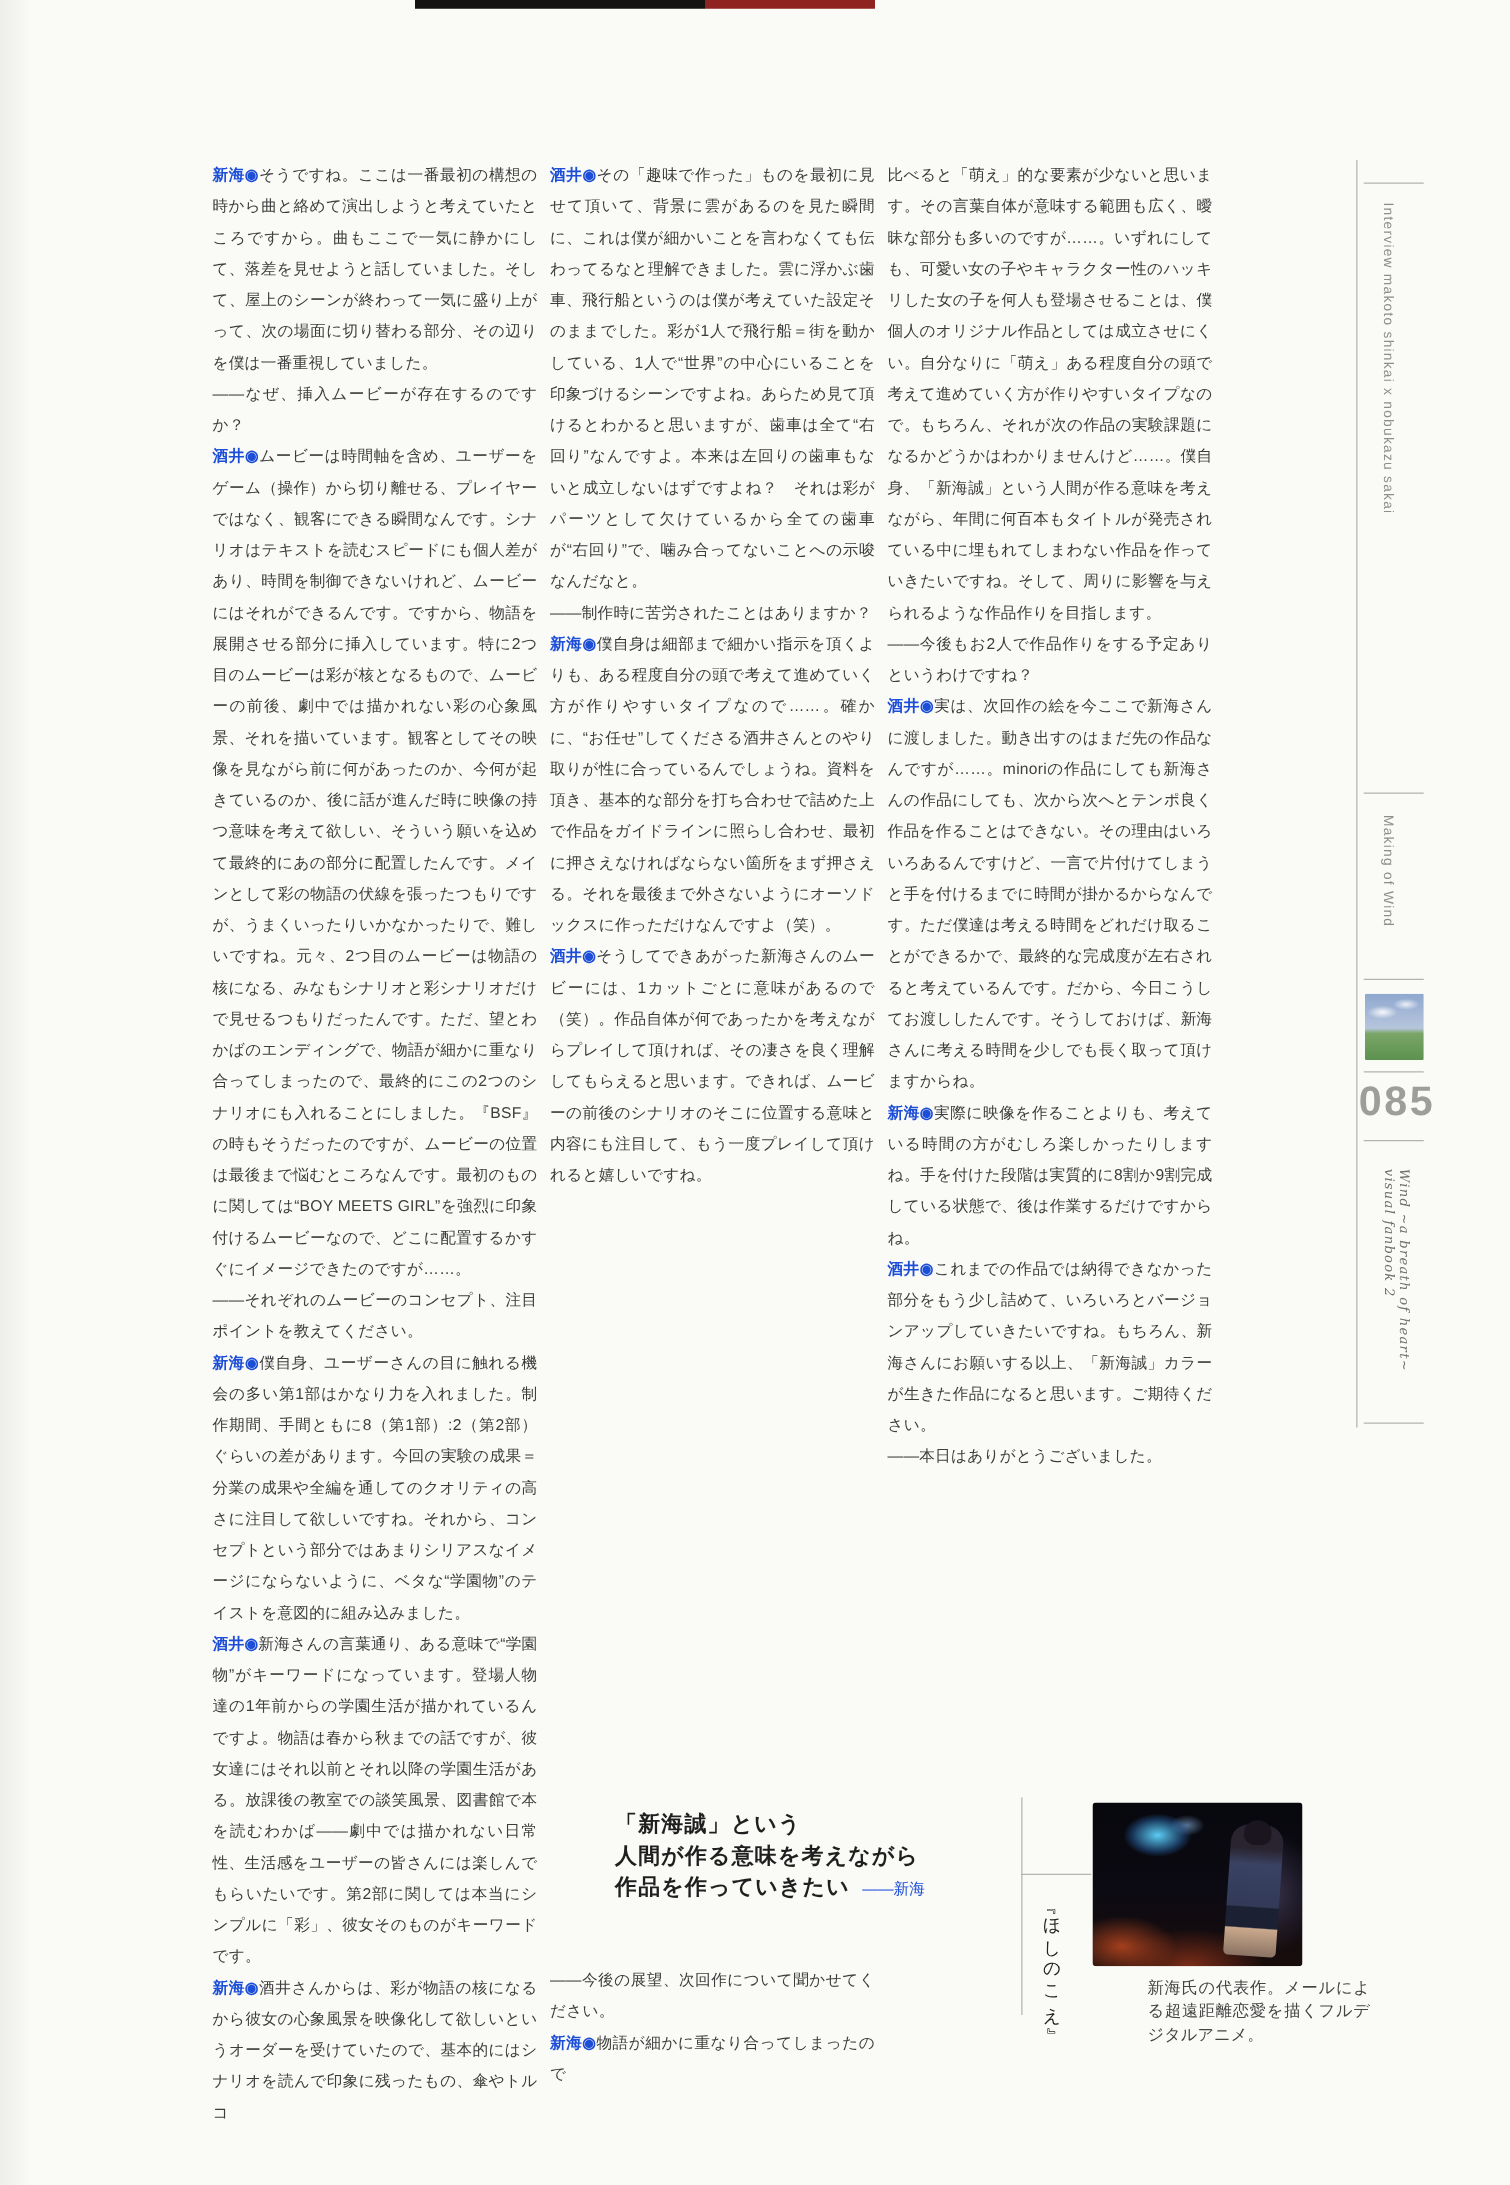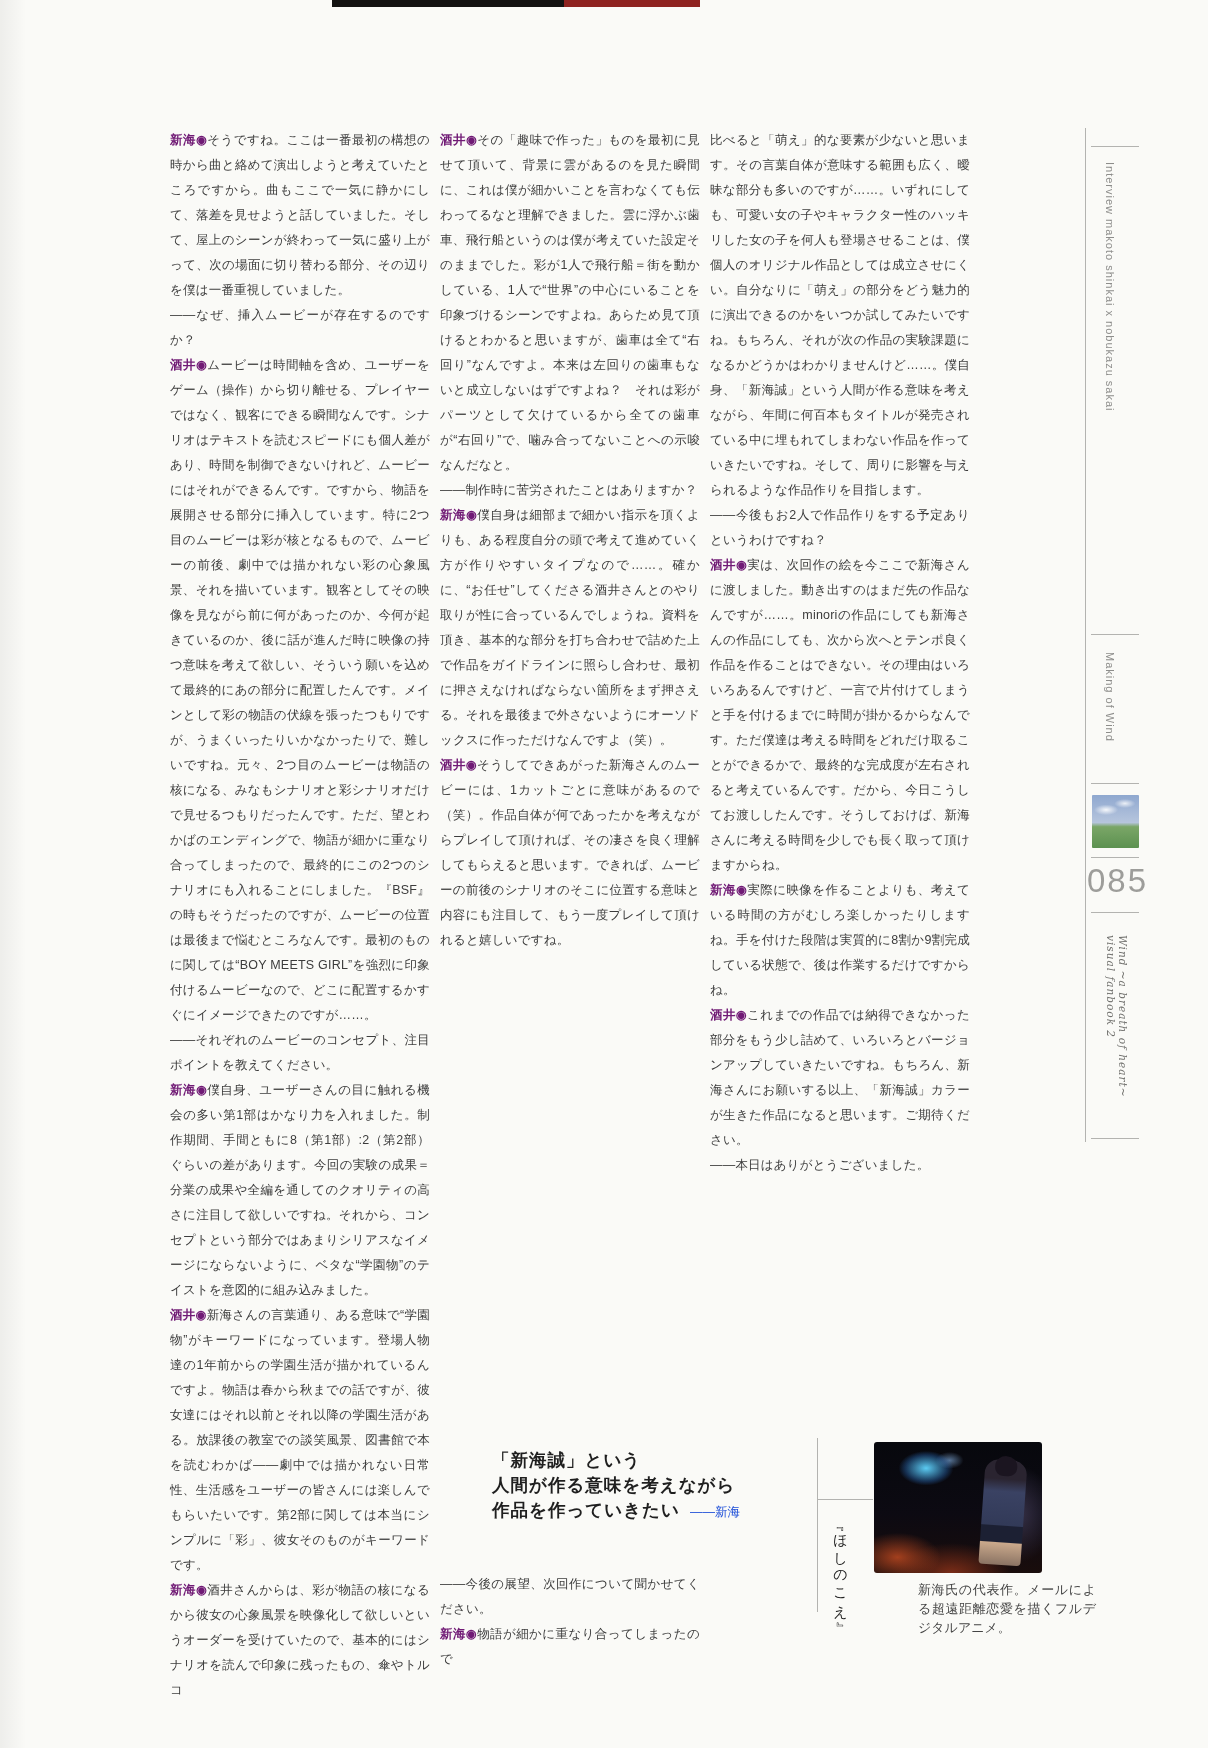--- a/index.html
+++ b/index.html
@@ -4,21 +4,21 @@
 <style>
   html,body{margin:0;padding:0;background:#e8e8e6;}
   #page{position:relative;width:1208px;height:1748px;background:#fafaf7;overflow:hidden;
         font-family:"Liberation Sans",sans-serif;color:#3c3c3c;}
   #page::before{content:"";position:absolute;left:0;top:0;width:26px;height:100%;
         background:linear-gradient(90deg,rgba(0,0,0,.05),rgba(0,0,0,0));pointer-events:none;}
   .strip{position:absolute;top:0;height:7px;}
   .col{position:absolute;top:128px;width:260px;font-size:12.5px;line-height:25px;
        text-align:justify;letter-spacing:0.2px;}
   .col p{margin:0;}
-  .col b{color:#701a75;font-weight:700;}
+  .col b{color:#1d4ed8;font-weight:700;}
   .pullquote{position:absolute;left:492px;top:1448px;width:330px;
        font-family:"DejaVu Serif",serif;font-size:17.5px;line-height:25px;
        color:#1f1f1f;letter-spacing:1px;font-weight:600;}
   .pullquote .attr{font-family:"Liberation Sans",sans-serif;font-size:12.5px;
        font-weight:400;color:#1d4ed8;letter-spacing:0;margin-left:10px;}
   .vtext{writing-mode:vertical-rl;text-orientation:mixed;}
   .rule{position:absolute;background:#b3b3b0;}
   .hoshi-label{position:absolute;left:832px;top:1522px;height:110px;
        font-family:"DejaVu Serif",serif;font-size:14px;color:#222;letter-spacing:2px;}
   .hoshi-img{position:absolute;left:874px;top:1442px;width:168px;height:131px;
@@ -38,21 +38,21 @@
   .hoshi-caption{position:absolute;left:918px;top:1580px;width:178px;
        font-size:13px;line-height:19px;color:#444;text-align:justify;}
   .sb-label{position:absolute;color:#8d8d8b;font-size:11px;letter-spacing:1px;}
   .thumb{position:absolute;left:1092px;top:795px;width:47px;height:53px;
        background:
          radial-gradient(16px 7px at 30% 28%, rgba(255,255,255,.9), transparent 75%),
          radial-gradient(14px 6px at 70% 16%, rgba(255,255,255,.8), transparent 75%),
          linear-gradient(180deg,#8fa8cf 0%,#b6c5dd 52%,#7aa667 60%,#5c9150 100%);
        border-radius:1px;}
   .pagenum{position:absolute;left:1087px;top:862px;font-size:33px;color:#9d9d9a;
-       letter-spacing:2px;font-weight:400;}
+       letter-spacing:2px;font-weight:700;}
   .script{position:absolute;left:1105px;top:935px;height:195px;
        font-family:"DejaVu Serif",serif;font-style:italic;font-size:10.5px;
        color:#6f6f6c;letter-spacing:1px;}
   .q{}
 </style>
 </head>
 <body>
 
 <div id="page">
 
@@ -68,21 +68,21 @@
       <p><b>酒井◉</b>新海さんの言葉通り、ある意味で“学園物”がキーワードになっています。登場人物達の1年前からの学園生活が描かれているんですよ。物語は春から秋までの話ですが、彼女達にはそれ以前とそれ以降の学園生活がある。放課後の教室での談笑風景、図書館で本を読むわかば——劇中では描かれない日常性、生活感をユーザーの皆さんには楽しんでもらいたいです。第2部に関しては本当にシンプルに「彩」、彼女そのものがキーワードです。</p>
       <p><b>新海◉</b>酒井さんからは、彩が物語の核になるから彼女の心象風景を映像化して欲しいというオーダーを受けていたので、基本的にはシナリオを読んで印象に残ったもの、傘やトルコ</p>
     </div>
   <div class="col" style="left:440px;">
       <p><b>酒井◉</b>その「趣味で作った」ものを最初に見せて頂いて、背景に雲があるのを見た瞬間に、これは僕が細かいことを言わなくても伝わってるなと理解できました。雲に浮かぶ歯車、飛行船というのは僕が考えていた設定そのままでした。彩が1人で飛行船＝街を動かしている、1人で“世界”の中心にいることを印象づけるシーンですよね。あらため見て頂けるとわかると思いますが、歯車は全て“右回り”なんですよ。本来は左回りの歯車もないと成立しないはずですよね？　それは彩がパーツとして欠けているから全ての歯車が“右回り”で、噛み合ってないことへの示唆なんだなと。</p>
       <p class="q">——制作時に苦労されたことはありますか？</p>
       <p><b>新海◉</b>僕自身は細部まで細かい指示を頂くよりも、ある程度自分の頭で考えて進めていく方が作りやすいタイプなので……。確かに、“お任せ”してくださる酒井さんとのやり取りが性に合っているんでしょうね。資料を頂き、基本的な部分を打ち合わせで詰めた上で作品をガイドラインに照らし合わせ、最初に押さえなければならない箇所をまず押さえる。それを最後まで外さないようにオーソドックスに作っただけなんですよ（笑）。</p>
       <p><b>酒井◉</b>そうしてできあがった新海さんのムービーには、1カットごとに意味があるので（笑）。作品自体が何であったかを考えながらプレイして頂ければ、その凄さを良く理解してもらえると思います。できれば、ムービーの前後のシナリオのそこに位置する意味と内容にも注目して、もう一度プレイして頂けれると嬉しいですね。</p>
     </div>
   <div class="col" style="left:710px;">
-      <p>比べると「萌え」的な要素が少ないと思います。その言葉自体が意味する範囲も広く、曖昧な部分も多いのですが……。いずれにしても、可愛い女の子やキャラクター性のハッキリした女の子を何人も登場させることは、僕個人のオリジナル作品としては成立させにくい。自分なりに「萌え」の部分をどう魅力的に演出できるのかをいつか試してみたいですね。もちろん、それが次の作品の実験課題になるかどうかはわかりませんけど……。僕自身、「新海誠」という人間が作る意味を考えながら、年間に何百本もタイトルが発売されている中に埋もれてしまわない作品を作っていきたいですね。そして、周りに影響を与えられるような作品作りを目指します。</p>
+      <p>比べると「萌え」的な要素が少ないと思います。その言葉自体が意味する範囲も広く、曖昧な部分も多いのですが……。いずれにしても、可愛い女の子やキャラクター性のハッキリした女の子を何人も登場させることは、僕個人のオリジナル作品としては成立させにくい。自分なりに「萌え」ある程度自分の頭で考えて進めていく方が作りやすいタイプなので。もちろん、それが次の作品の実験課題になるかどうかはわかりませんけど……。僕自身、「新海誠」という人間が作る意味を考えながら、年間に何百本もタイトルが発売されている中に埋もれてしまわない作品を作っていきたいですね。そして、周りに影響を与えられるような作品作りを目指します。</p>
       <p class="q">——今後もお2人で作品作りをする予定ありというわけですね？</p>
       <p><b>酒井◉</b>実は、次回作の絵を今ここで新海さんに渡しました。動き出すのはまだ先の作品なんですが……。minoriの作品にしても新海さんの作品にしても、次から次へとテンポ良く作品を作ることはできない。その理由はいろいろあるんですけど、一言で片付けてしまうと手を付けるまでに時間が掛かるからなんです。ただ僕達は考える時間をどれだけ取ることができるかで、最終的な完成度が左右されると考えているんです。だから、今日こうしてお渡ししたんです。そうしておけば、新海さんに考える時間を少しでも長く取って頂けますからね。</p>
       <p><b>新海◉</b>実際に映像を作ることよりも、考えている時間の方がむしろ楽しかったりしますね。手を付けた段階は実質的に8割か9割完成している状態で、後は作業するだけですからね。</p>
       <p><b>酒井◉</b>これまでの作品では納得できなかった部分をもう少し詰めて、いろいろとバージョンアップしていきたいですね。もちろん、新海さんにお願いする以上、「新海誠」カラーが生きた作品になると思います。ご期待ください。</p>
       <p class="q">——本日はありがとうございました。</p>
     </div>
 
   <div class="pullquote">
     <div id="pq-lines">
         <div>「新海誠」という</div>

